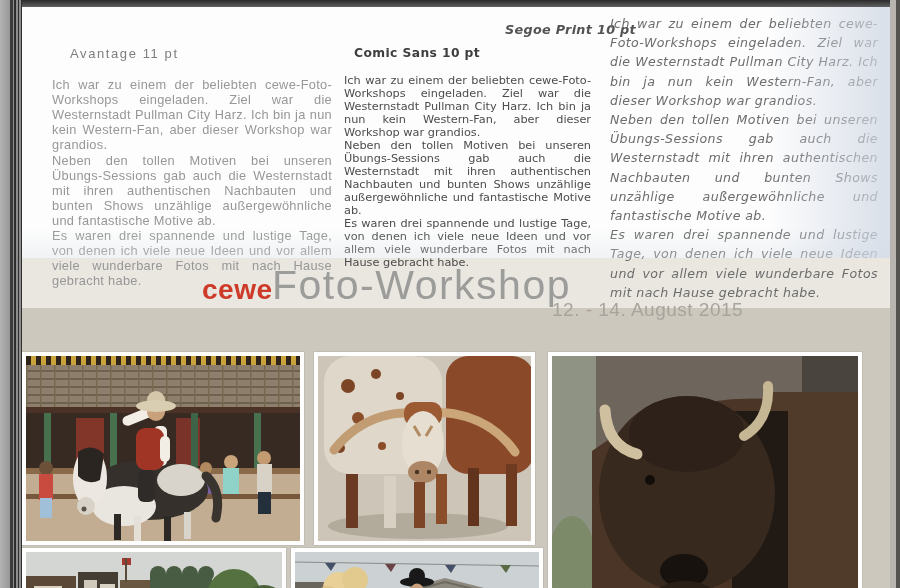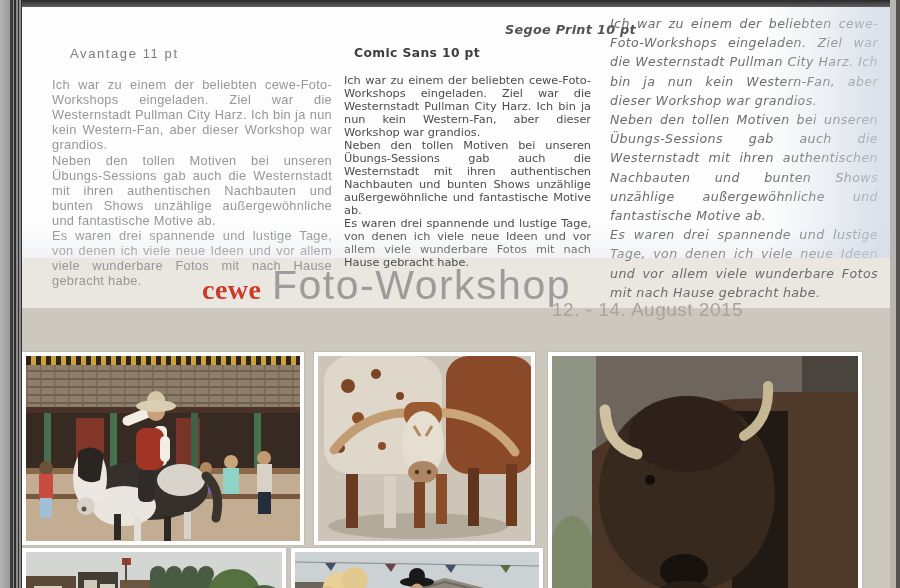--- a/index.html
+++ b/index.html
@@ -34,21 +34,21 @@
   .col-2{left:344px;top:47px;width:247px;font-family:"DejaVu Sans",sans-serif;
          font-size:11.3px;line-height:13px;color:#4c4c4c;}
   .col-2 .hd{display:block;margin:0 0 14px 10px;font-size:12.3px;font-weight:bold;color:#3e3e3e;letter-spacing:.4px;}
   .col-3{left:610px;top:14px;width:268px;font-family:"DejaVu Sans",sans-serif;font-style:italic;
          font-size:12.6px;line-height:19.2px;color:#6c6c6c;letter-spacing:.4px;}
   .col3-hd{position:absolute;left:505px;top:22px;font-family:"DejaVu Sans",sans-serif;
            font-style:italic;font-weight:bold;font-size:12.8px;color:#535353;letter-spacing:.3px;}
 
   
   .brand{position:absolute;left:202px;top:274px;font-size:28px;font-weight:bold;
-         color:#ce3a28;letter-spacing:.5px;font-family:Liberation Serif, serif;}
+         color:#ce3a28;letter-spacing:.5px;}
   .title-main{position:absolute;left:272px;top:262px;font-size:41px;font-weight:100;
               color:#9c9c9a;letter-spacing:1.5px;}
   .title-date{position:absolute;left:552px;top:299px;font-size:19px;color:#a8a49d;letter-spacing:.5px;}
 
   
   .photo{position:absolute;background:#fff;border:4px solid #fff;box-shadow:0 0 1px rgba(90,85,75,.55);}
   .photo svg{display:block;width:100%;height:100%;}
   .ph1{left:22px;top:352px;width:274px;height:185px;}
   .ph2{left:314px;top:352px;width:213px;height:185px;}
   .ph3{left:548px;top:352px;width:306px;height:252px;}

